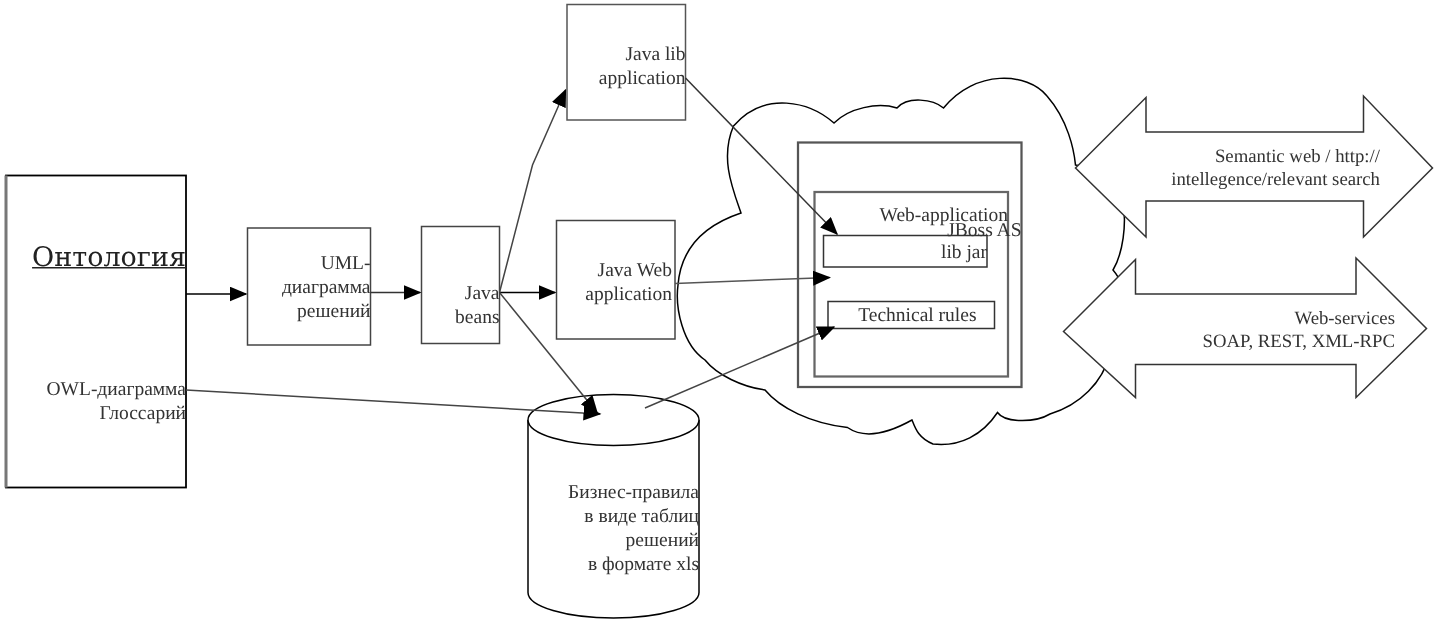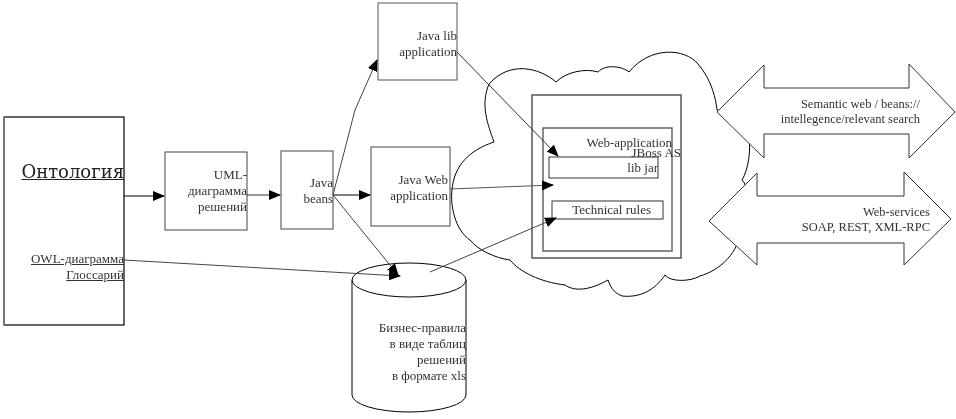--- a/index.html
+++ b/index.html
@@ -53,39 +53,39 @@
   <line x1="333" y1="195" x2="370" y2="195" stroke="#000" marker-end="url(#ah)"></line>
   <path d="M333,195 L355,110 L377,60" fill="none" stroke="#444" marker-end="url(#ah)"></path>
   <line x1="333" y1="195" x2="398" y2="275" stroke="#444" marker-end="url(#ah)"></line>
   <line x1="124" y1="260" x2="400" y2="276" stroke="#444" marker-end="url(#ah)"></line>
   <line x1="457" y1="52" x2="558" y2="156" stroke="#333" marker-end="url(#ah)"></line>
   <line x1="450" y1="189" x2="553" y2="185" stroke="#555" marker-end="url(#ah)"></line>
   <line x1="430" y1="272" x2="556" y2="218" stroke="#444" marker-end="url(#ah)"></line>
 </svg>
 
 <div class="lbl title-onto" style="left:4px; top:164px; width:120px;">Онтология</div>
-<div class="lbl" style="left:4px; top:251px; width:120px;text-decoration:underline;">OWL-диаграмма
+<div class="lbl" style="left:4px; top:251px; width:120px;">OWL-диаграмма
 Глоссарий</div>
 
 <div class="lbl" style="left:165px; top:167px; width:82px;">UML-
 диаграмма
 решений</div>
-<div class="lbl" style="left:281px; top:175px; width:52px;">Java
+<div class="lbl" style="left:281px; top:187px; width:52px;">Java
 beans</div>
 <div class="lbl" style="left:378px; top:28px; width:79px;">Java lib
 application</div>
 <div class="lbl" style="left:371px; top:172px; width:77px;">Java Web
 application</div>
 
 <div class="lbl" style="left:532px; top:113px; width:149px;margin-top:32px;">JBoss AS</div>
 <div class="lbl" style="left:543px; top:135px; width:129px;">Web-application</div>
 <div class="lbl" style="left:549px; top:160px; width:109px;font-family:Liberation Serif, serif;">lib jar</div>
 <div class="lbl" style="left:552px; top:202px; width:99px;">Technical rules</div>
 
 <div class="lbl" style="left:352px; top:320px; width:114px;">Бизнес-правила
 в виде таблиц
 решений
 в формате xls</div>
 
-<div class="lbl arrow-lbl" style="left:760px; top:97px; width:160px; text-align:right;">Semantic web / beans://
+<div class="lbl arrow-lbl" style="left:760px; top:97px; width:160px; text-align:right;">Semantic web / http://
 intellegence/relevant search</div>
 <div class="lbl arrow-lbl" style="left:770px; top:205px; width:160px;">Web-services
 SOAP, REST, XML-RPC</div>
 
 </body></html>

